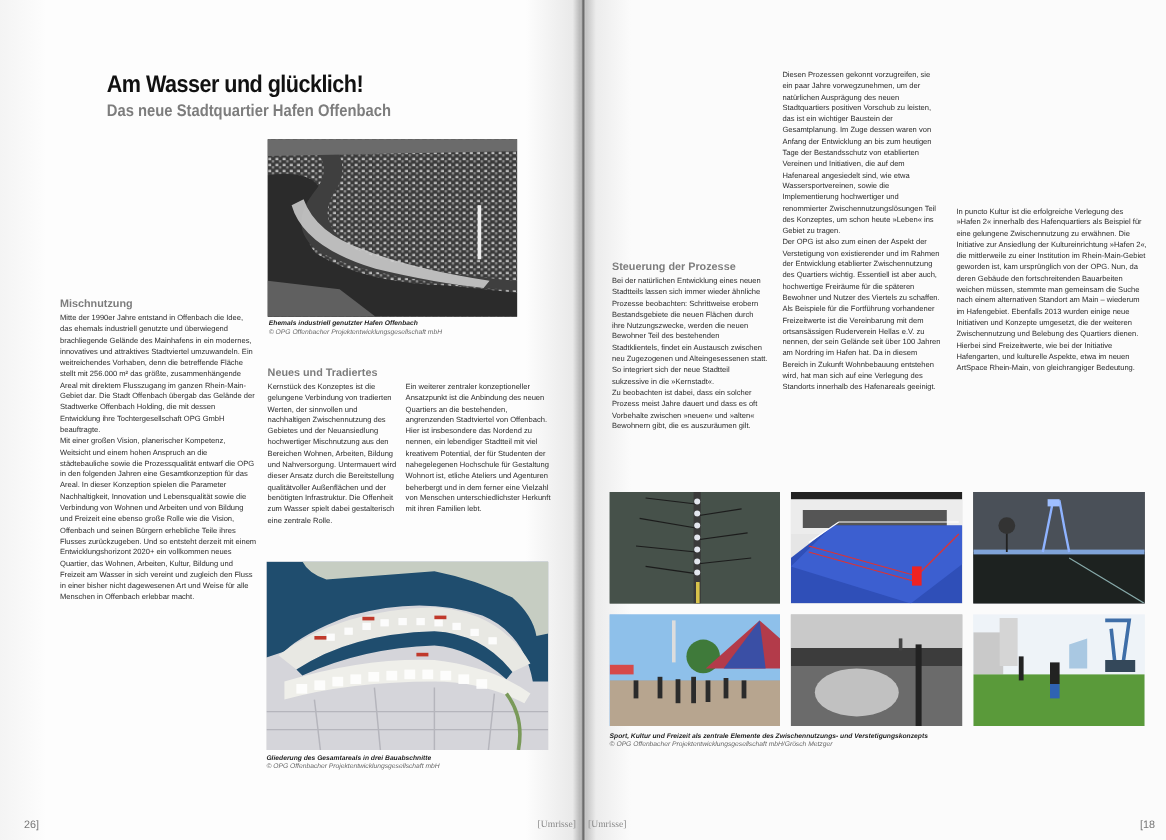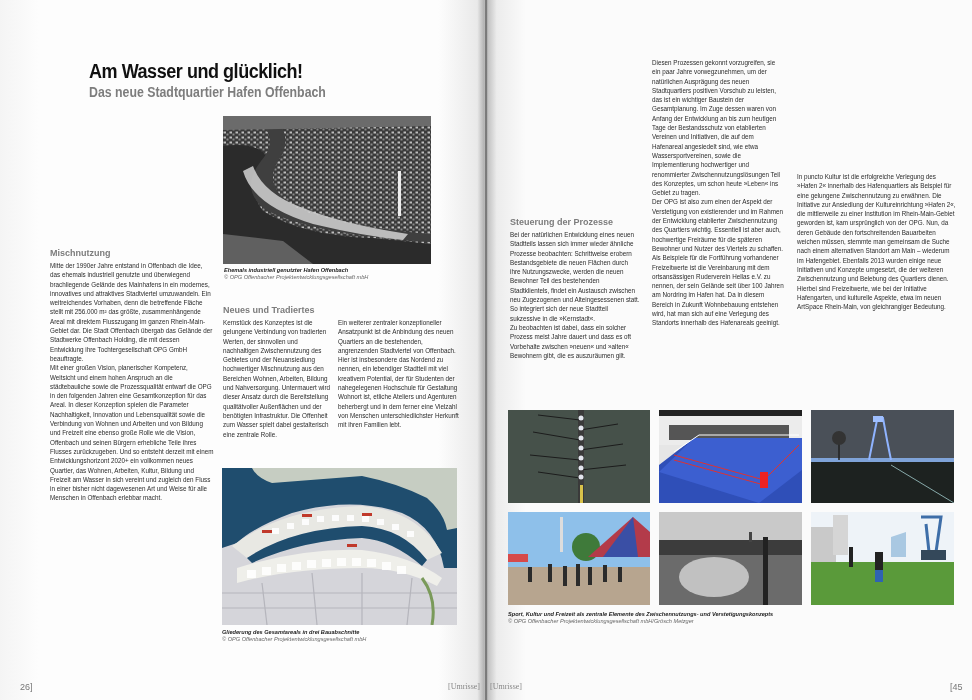--- a/index.html
+++ b/index.html
@@ -238,13 +238,13 @@
     <rect x="64" y="58" width="8" height="12" fill="#2f63b3"></rect>
   </svg>
 </div>
 
 <div class="caption" style="left:508px;top:611px;">
   <span class="cap-title">Sport, Kultur und Freizeit als zentrale Elemente des Zwischennutzungs- und Verstetigungskonzepts</span>
   <span class="cap-credit">© OPG Offenbacher Projektentwicklungsgesellschaft mbH/Grösch Metzger</span>
 </div>
 
 <div class="running" style="left:490px;">[Umrisse]</div>
-<div class="page-num" style="left:950px;">[45</div>
+<div class="page-num" style="left:950px;">[18</div>
 
 </body></html>

